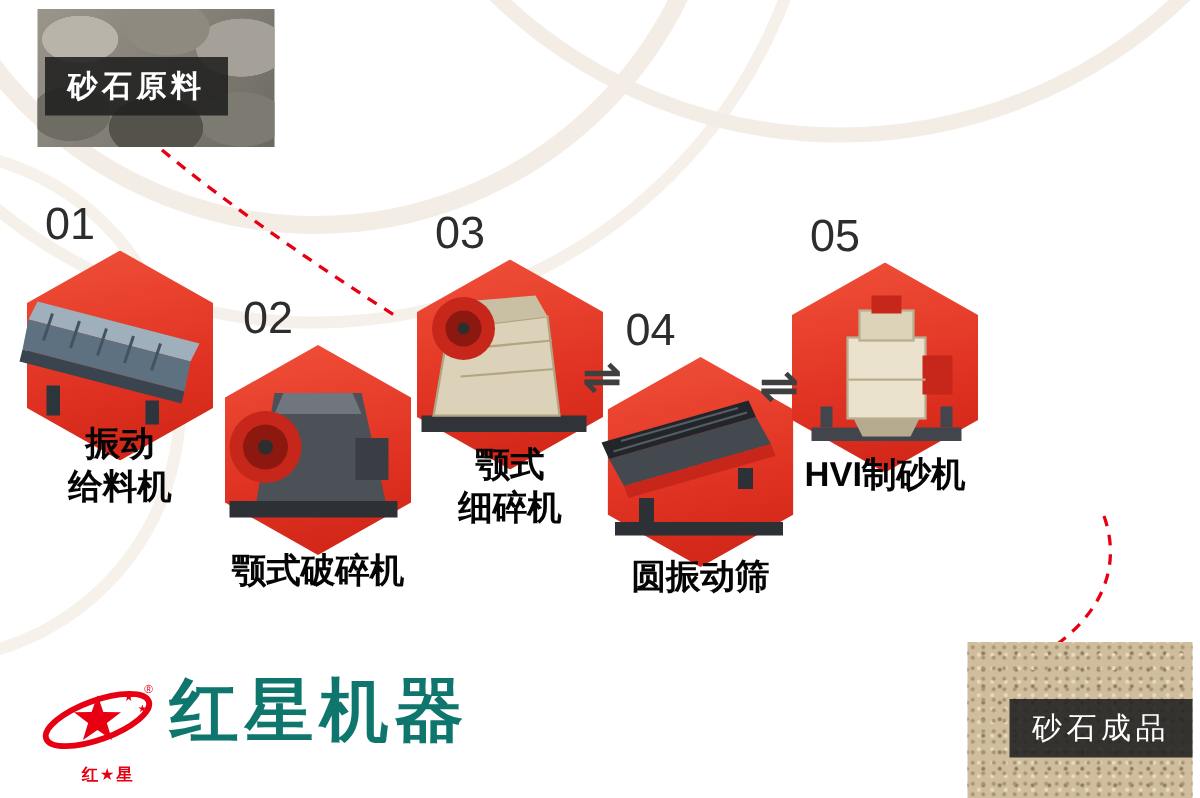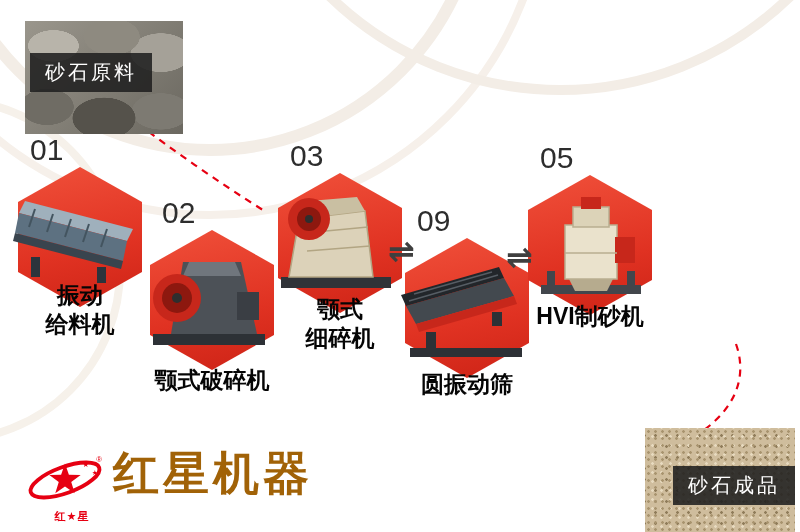--- a/index.html
+++ b/index.html
@@ -4,29 +4,30 @@
 <style>
   * { margin:0; padding:0; box-sizing:border-box; }
   body { font-family:"Liberation Sans","DejaVu Sans",sans-serif; background:#fff; }
   .canvas { position:relative; width:800px; height:532px; background:#ffffff; overflow:hidden; }
 
   .bg-svg { position:absolute; left:0; top:0; }
 
   
   .photo { position:absolute; }
   .photo-raw {
-    left:25px; top:21px; width:158px; height:113px;
+    left:25px; top:6px; width:158px; height:92px;
     background:
       radial-gradient(ellipse 42px 26px at 18% 22%, #b8b4aa 0 60%, transparent 61%),
       radial-gradient(ellipse 46px 30px at 55% 14%, #8e8a80 0 60%, transparent 61%),
       radial-gradient(ellipse 50px 32px at 86% 28%, #a5a198 0 60%, transparent 61%),
       radial-gradient(ellipse 44px 30px at 14% 76%, #6f6c64 0 60%, transparent 61%),
       radial-gradient(ellipse 52px 34px at 50% 86%, #55524b 0 60%, transparent 61%),
       radial-gradient(ellipse 48px 30px at 86% 80%, #7d7a72 0 60%, transparent 61%),
       linear-gradient(135deg, #9a968c, #6b6860);
+    font-weight: bold;
   }
   .photo-product {
     left:645px; top:428px; width:150px; height:104px;
     background-color:#cfbd9d;
     background-image:
       radial-gradient(#a8946f 1px, transparent 1.6px),
       radial-gradient(#e7dabf 1px, transparent 1.6px),
       radial-gradient(#8f7c5a 1px, transparent 1.6px);
     background-size:7px 7px, 9px 9px, 11px 11px;
     background-position:0 0, 3px 4px, 5px 2px;
@@ -62,21 +63,21 @@
 
   .flow-sym { position:absolute; font-size:32px; font-weight:bold; color:#3f3f3f; }
   #flow-sym-1 { left:388px; top:232px; }
   #flow-sym-2 { left:506px; top:238px; }
 
   
   .logo { position:absolute; left:26px; top:450px; display:flex; gap:9px; align-items:flex-start; }
   .emblem-col { display:flex; flex-direction:column; align-items:center; }
   .logo-emblem { width:78px; height:60px; }
   .logo-caption { font-size:11px; color:#e60012; font-weight:bold; letter-spacing:1px; margin-top:-1px;padding-left:14px; }
-  .logo-brand { font-size:46px; font-weight:bold; color:#a16207; letter-spacing:4px; line-height:1.02; }
+  .logo-brand { font-size:46px; font-weight:bold; color:#0f766e; letter-spacing:4px; line-height:1.02; }
   .logo-sub { font-size:11.5px; font-weight:bold; color:#e60012; letter-spacing:4.2px; margin-top:3px; }
 </style>
 </head>
 <body>
 
 <div class="canvas">
 
   <svg class="bg-svg" width="800" height="532" viewBox="0 0 800 532">
     <circle cx="210" cy="-120" r="270" fill="none" stroke="#f3ede6" stroke-width="12"></circle>
     <circle cx="210" cy="-120" r="335" fill="none" stroke="#f6f0ea" stroke-width="8"></circle>
@@ -141,21 +142,21 @@
       <circle cx="44" cy="30" r="12" fill="#8d180f"></circle>
       <circle cx="44" cy="30" r="4" fill="#2e2e2e"></circle>
     </svg>
     <div class="step-label">
       <span>颚式</span>
       <span>细碎机</span>
     </div>
   </div>
 
   <div class="step" id="step-4">
-    <div class="step-number">09</div>
+    <div class="step-number">04</div>
     <div class="hexagon"></div>
     <svg class="machine" viewBox="0 0 150 112">
       <rect x="18" y="94" width="112" height="9" fill="#2d3136"></rect>
       <polygon points="14,52 112,24 122,42 24,70" fill="#43494f"></polygon>
       <polygon points="14,52 112,24 107,13 9,41" fill="#22262a"></polygon>
       <line x1="22" y1="40" x2="100" y2="18" stroke="#565d64" stroke-width="1.5"></line>
       <line x1="17" y1="47" x2="106" y2="21" stroke="#565d64" stroke-width="1.5"></line>
       <polygon points="24,70 122,42 125,50 27,78" fill="#c7271b"></polygon>
       <rect x="34" y="78" width="10" height="16" fill="#2d3136"></rect>
       <rect x="100" y="58" width="10" height="14" fill="#2d3136"></rect>

